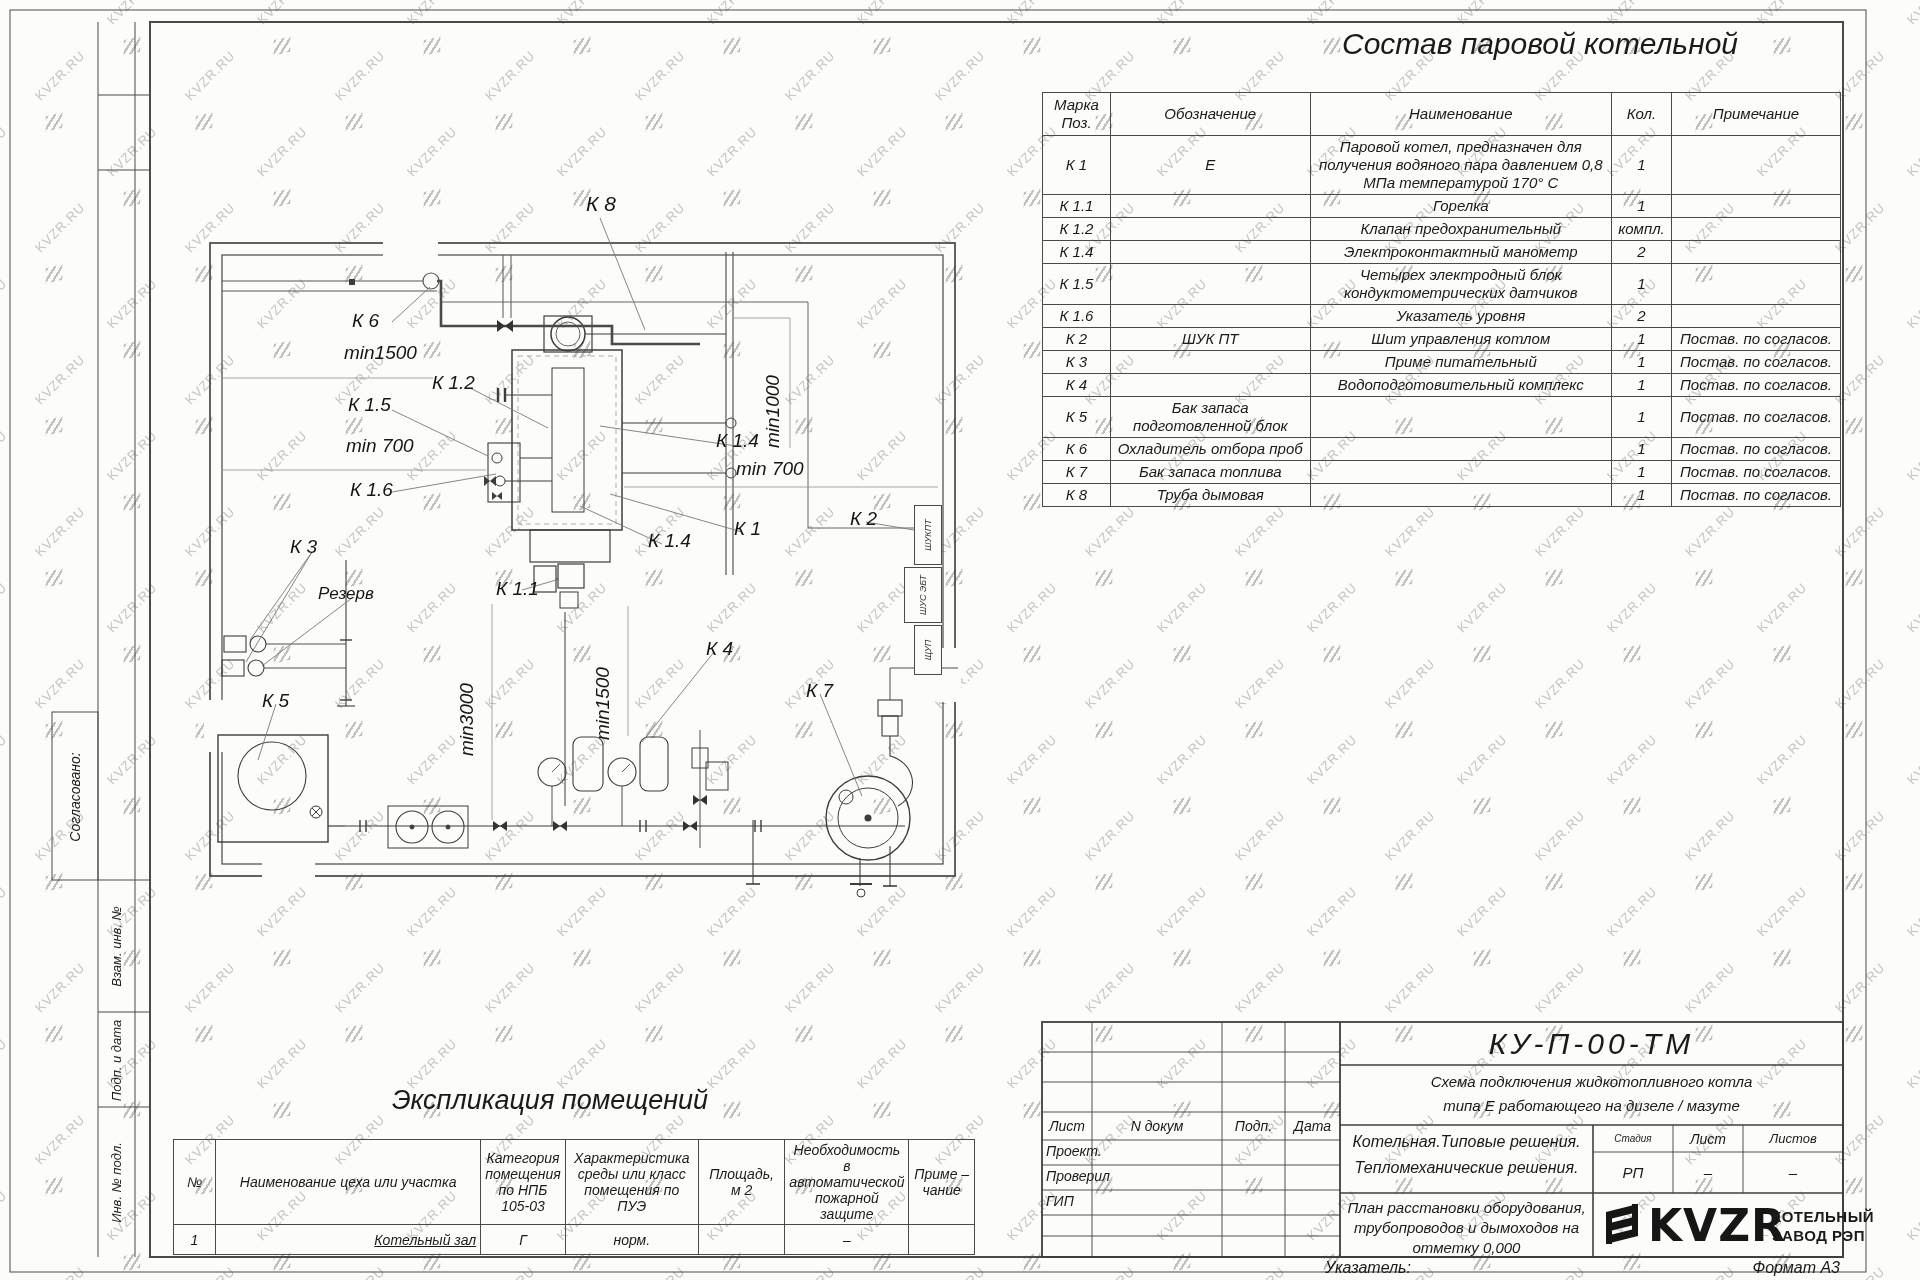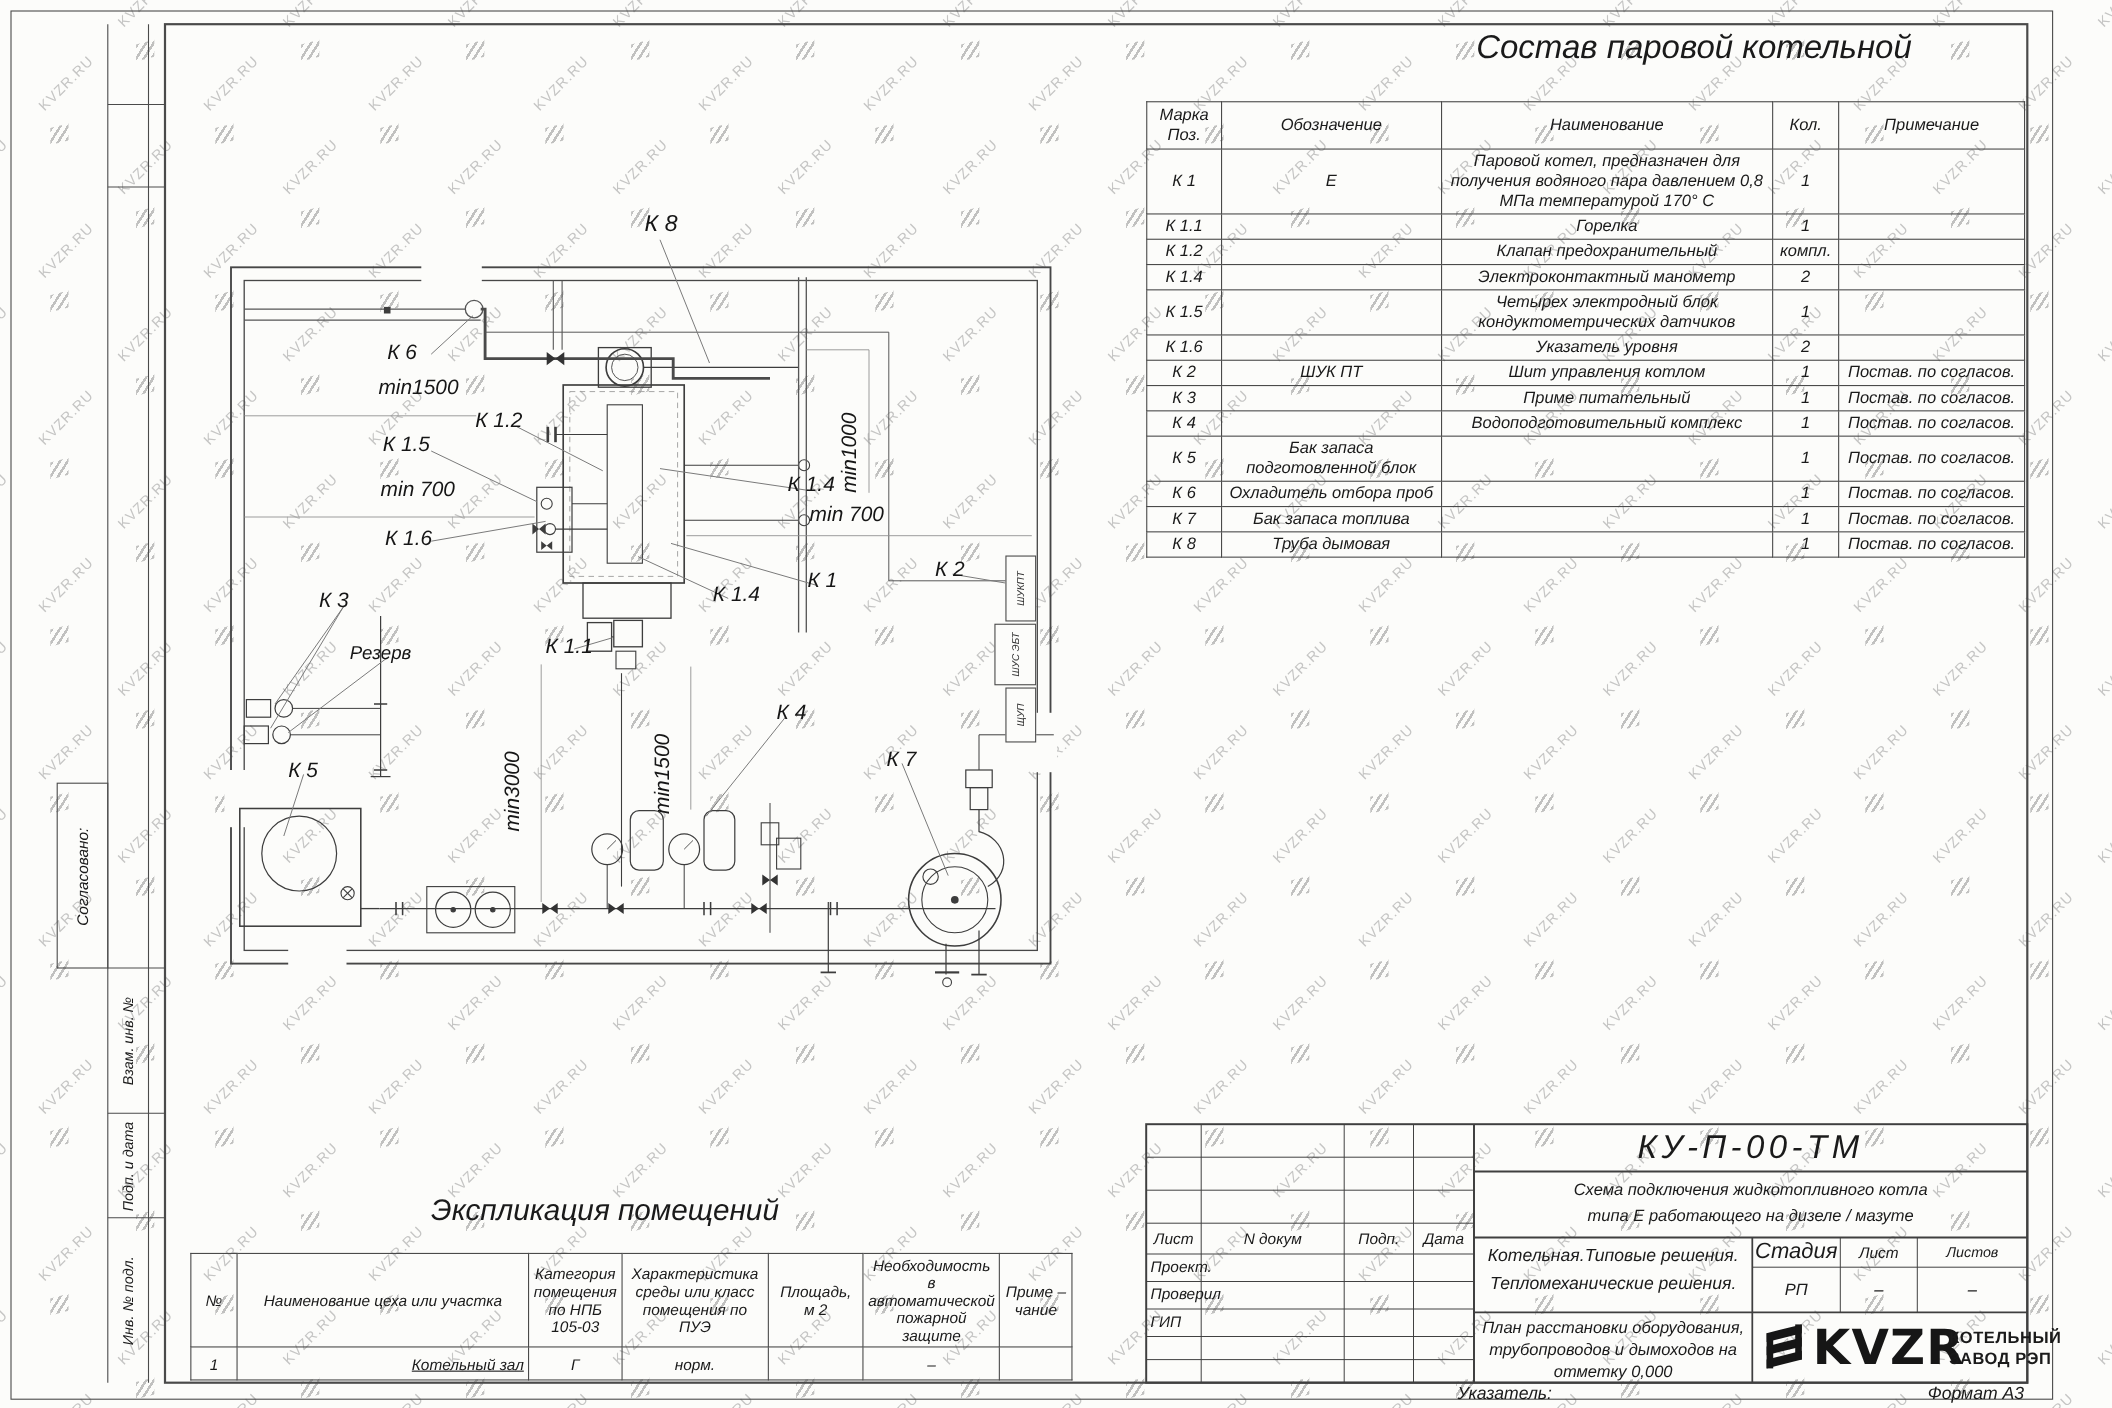--- a/index.html
+++ b/index.html
@@ -918,21 +918,21 @@
   <div class="stamp-text ctr" style="left:1222px;top:1112px;width:63px;height:28px;font-size:14px;">Подп.</div>
   <div class="stamp-text ctr" style="left:1285px;top:1112px;width:55px;height:28px;font-size:14px;">Дата</div>
 
   <div class="stamp-text" style="left:1046px;top:1143px;font-size:14px;">Проект.</div>
   <div class="stamp-text" style="left:1046px;top:1168px;font-size:14px;">Проверил</div>
   <div class="stamp-text" style="left:1046px;top:1193px;font-size:14px;">ГИП</div>
 
   <div class="stamp-text ctr" style="left:1340px;top:1130px;width:253px;height:24px;font-size:16px;">Котельная.Типовые решения.</div>
   <div class="stamp-text ctr" style="left:1340px;top:1156px;width:253px;height:24px;font-size:16px;">Тепломеханические решения.</div>
 
-  <div class="stamp-text ctr" style="left:1593px;top:1125px;width:80px;height:27px;font-size:20px;">Стадия</div>
+  <div class="stamp-text ctr" style="left:1593px;top:1125px;width:80px;height:27px;font-size:10px;">Стадия</div>
   <div class="stamp-text ctr" style="left:1673px;top:1125px;width:70px;height:27px;font-size:14px;">Лист</div>
   <div class="stamp-text ctr" style="left:1743px;top:1125px;width:100px;height:27px;font-size:13px;">Листов</div>
   <div class="stamp-text ctr" style="left:1593px;top:1152px;width:80px;height:41px;font-size:15px;">РП</div>
   <div class="stamp-text ctr" style="left:1673px;top:1152px;width:70px;height:41px;font-size:15px;">–</div>
   <div class="stamp-text ctr" style="left:1743px;top:1152px;width:100px;height:41px;font-size:15px;">–</div>
 
   <div class="stamp-text ctr" style="left:1340px;top:1197px;width:253px;height:20px;font-size:15px;">План расстановки оборудования,</div>
   <div class="stamp-text ctr" style="left:1340px;top:1217px;width:253px;height:20px;font-size:15px;">трубопроводов и дымоходов на</div>
   <div class="stamp-text ctr" style="left:1340px;top:1237px;width:253px;height:20px;font-size:15px;">отметку  0,000</div>
 

